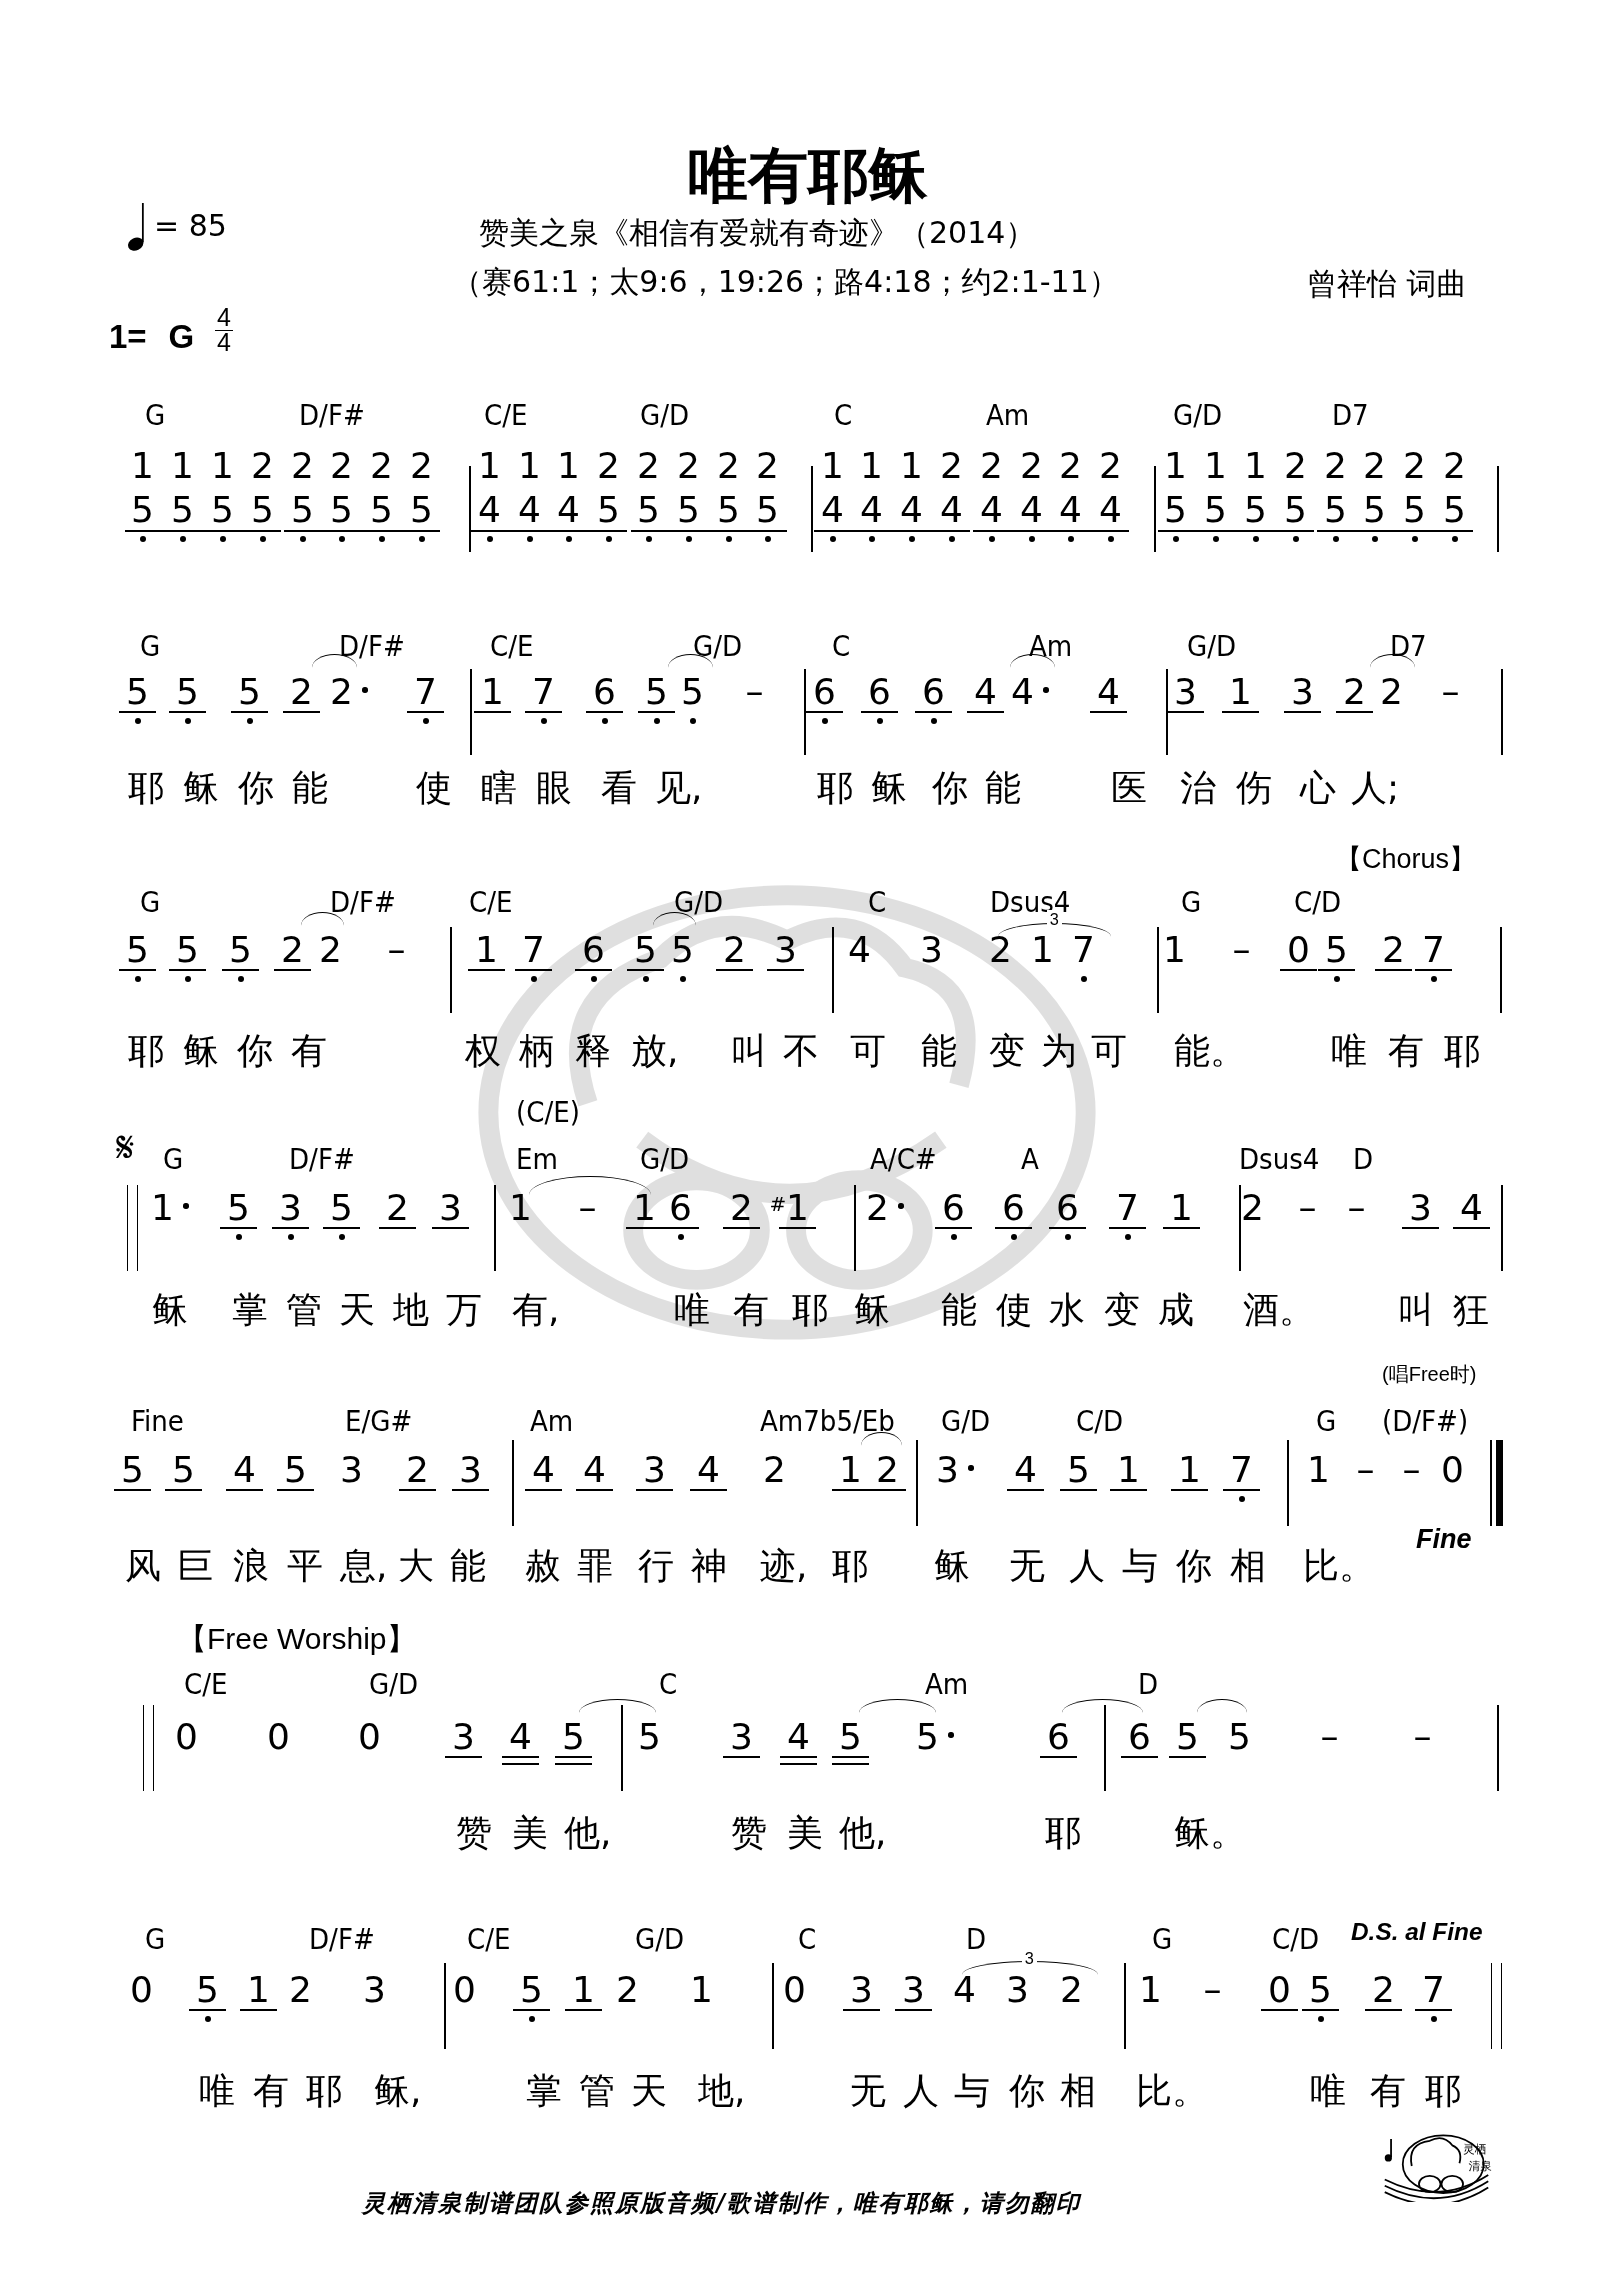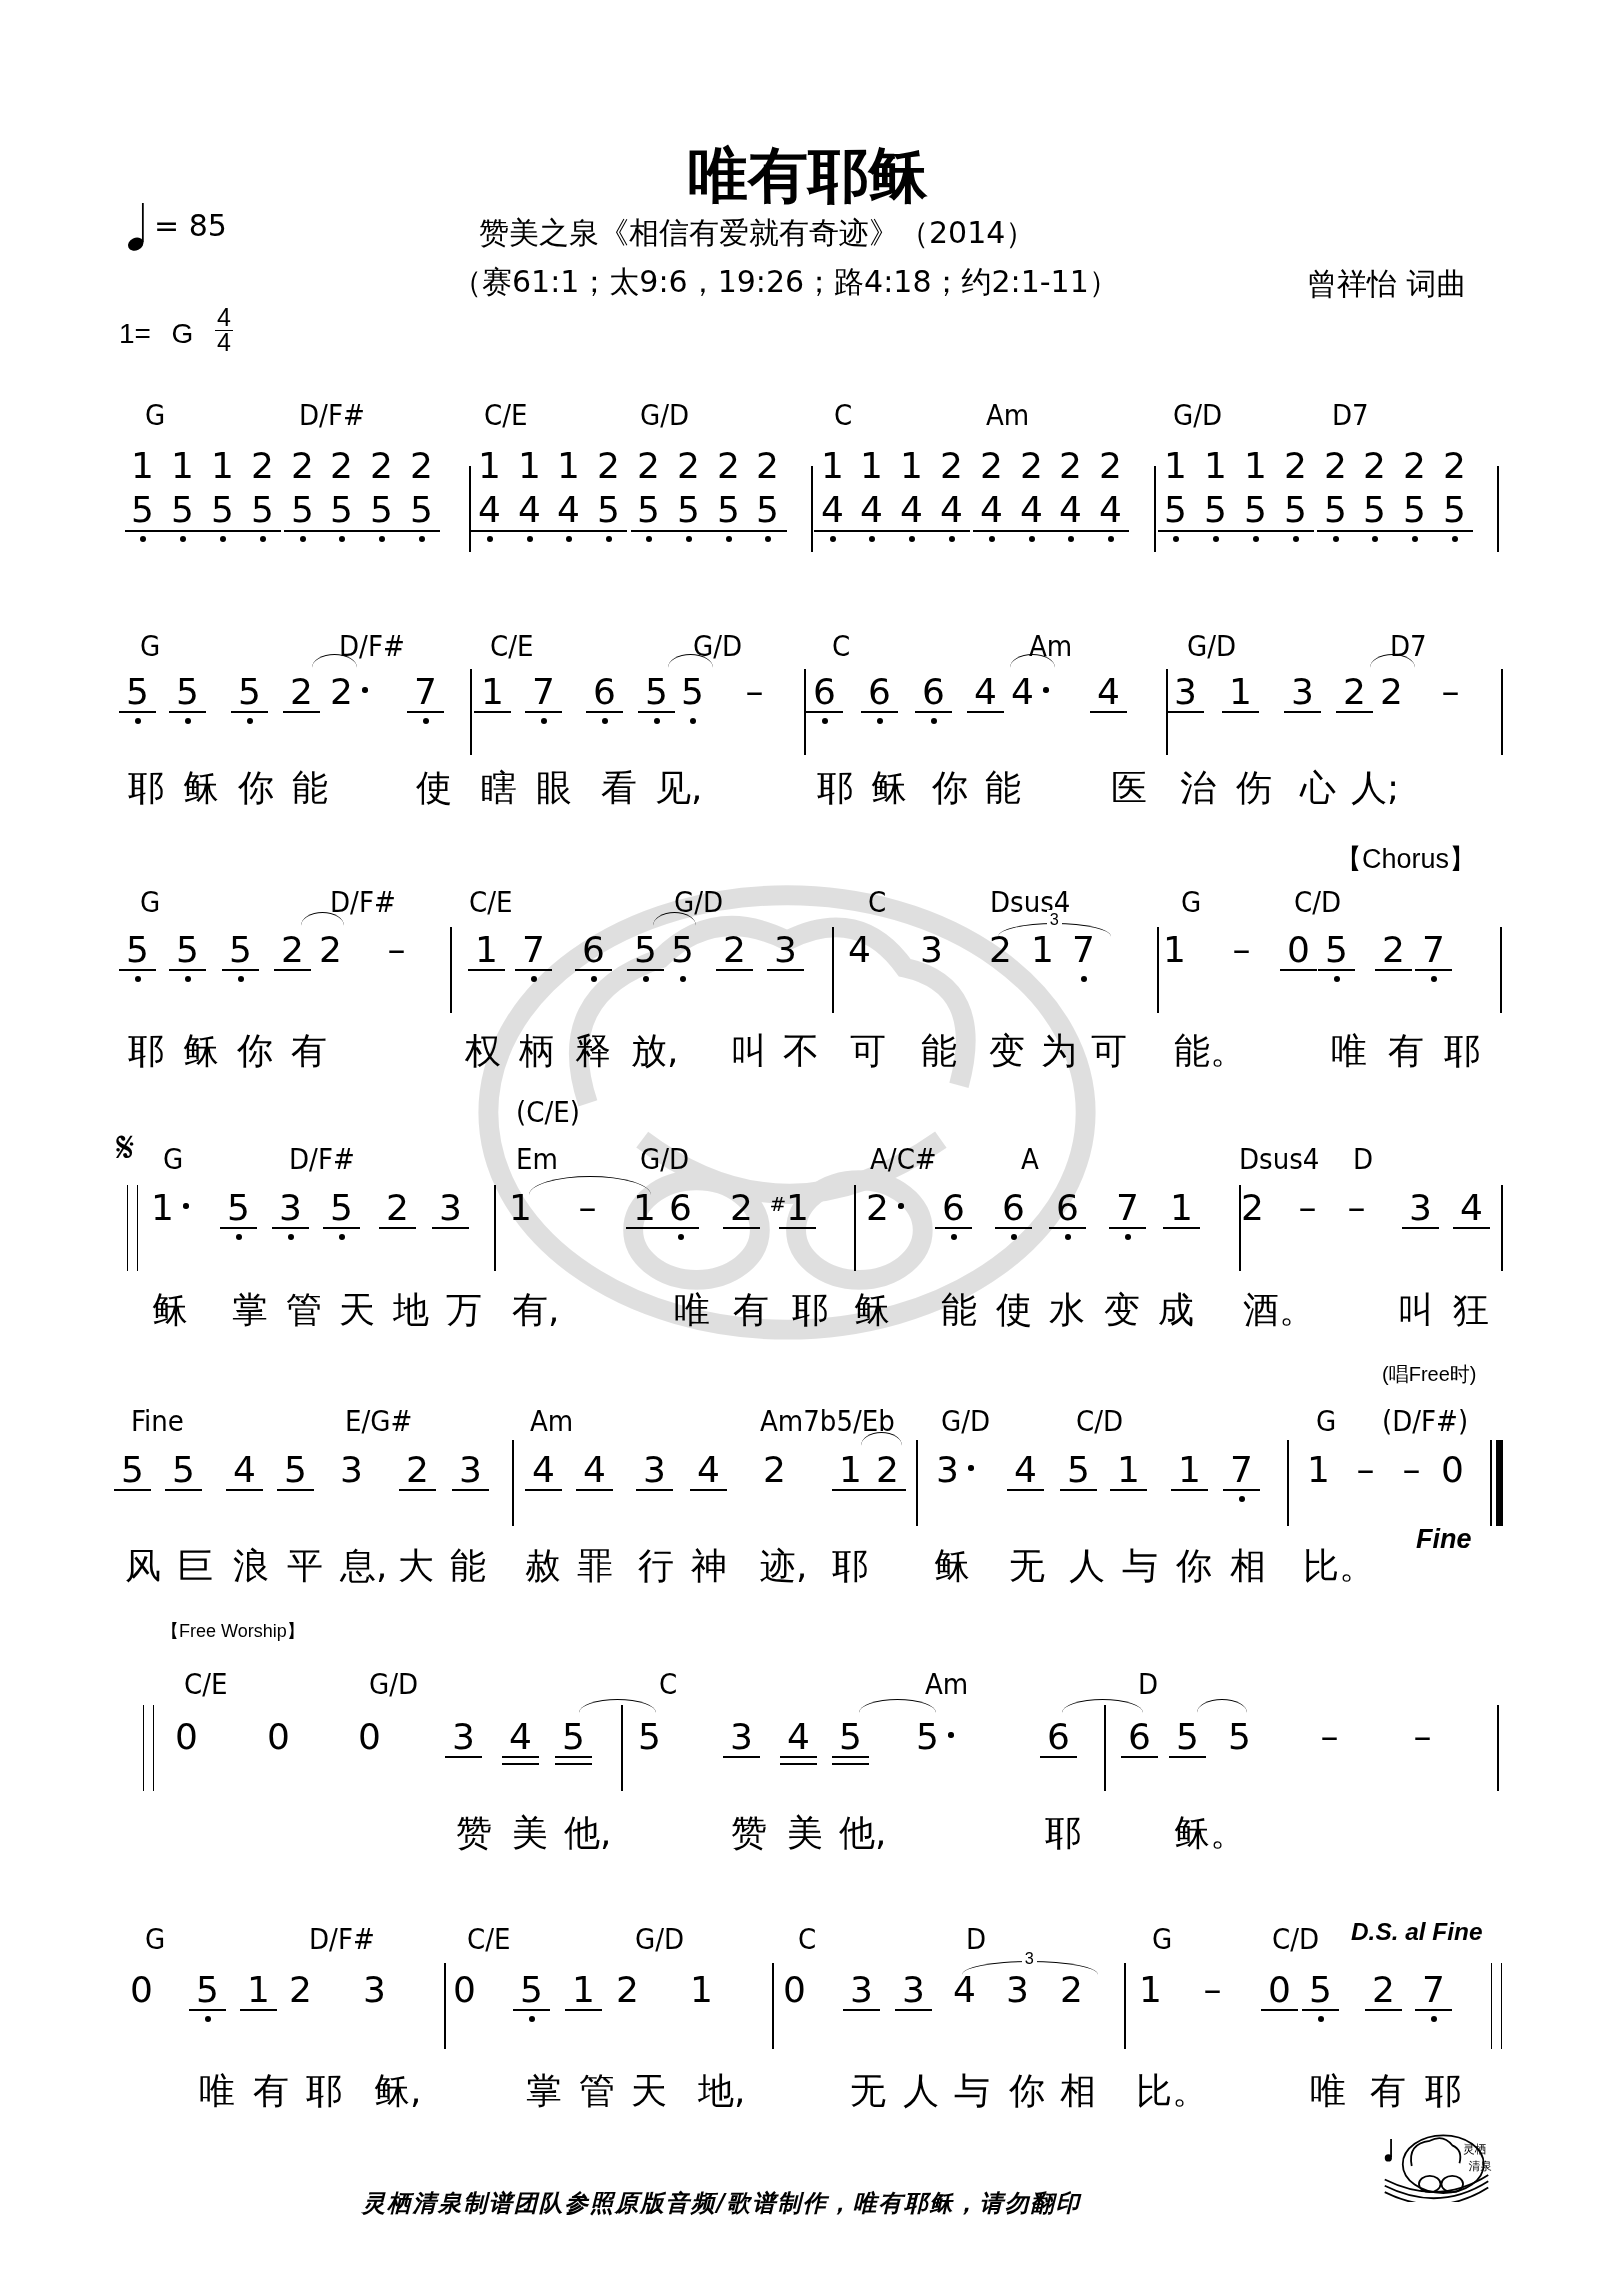--- a/index.html
+++ b/index.html
@@ -48,35 +48,35 @@
     <line x1="20" y1="2" x2="20" y2="46" stroke="#000" stroke-width="2"></line>
     <ellipse cx="12" cy="48" rx="9" ry="7" fill="#000" transform="rotate(-25 12 48)"></ellipse>
   </svg>
   <span class="meta" style="position:relative;top:7.2px;">= 85</span>
 </div>
 
 <div class="abs meta" style="left:479px;top:213px;">赞美之泉《相信有爱就有奇迹》（2014）</div>
 <div class="abs meta" style="left:452px;top:262px;">（赛61:1；太9:6，19:26；路4:18；约2:1-11）</div>
 <div class="abs meta" style="left:1307px;top:264px;">曾祥怡 词曲</div>
 
-<div class="abs" style="left:119px;top:318px;font-size:28px;">
+<div class="abs" style="left:109px;top:318px;font-size:33px;font-weight:bold;">
   <span>1=</span>
   <span style="margin-left:12.7px;">G</span>
 </div>
 <div class="abs" style="left:213px;top:306px;font-size:25px;text-align:center;width:22px;line-height:23.5px;">
   <div>4</div>
   <div style="height:1.8px;background:#000;margin:0 1.8px;"></div>
   <div>4</div>
 </div>
 
 <div class="label abs" style="left:1335px;top:841px;">【Chorus】</div>
 <div class="sign" style="left:116px;top:1122px;">𝄋</div>
 <div class="abs" style="left:1382px;top:1361px;font-size:20px;">(唱Free时)</div>
 <div class="italic-bold" style="left:1416px;top:1524px;">Fine</div>
-<div class="label abs" style="left:161px;top:1619px;font-size:18px;">【Free Worship】</div>
+<div class="label abs" style="left:177px;top:1619px;font-size:30px;">【Free Worship】</div>
 <div class="italic-bold" style="left:1351px;top:1918px;font-size:24.4px;">D.S. al Fine</div>
 
 <div id="score">
     <div class="chord" style="left: 145px; top: 398px;">G</div>
     <div class="chord" style="left: 299px; top: 398px;">D/F#</div>
     <div class="chord" style="left: 484px; top: 398px;">C/E</div>
     <div class="chord" style="left: 640px; top: 398px;">G/D</div>
     <div class="chord" style="left: 834px; top: 398px;">C</div>
     <div class="chord" style="left: 986px; top: 398px;">Am</div>
     <div class="chord" style="left: 1173px; top: 398px;">G/D</div>

